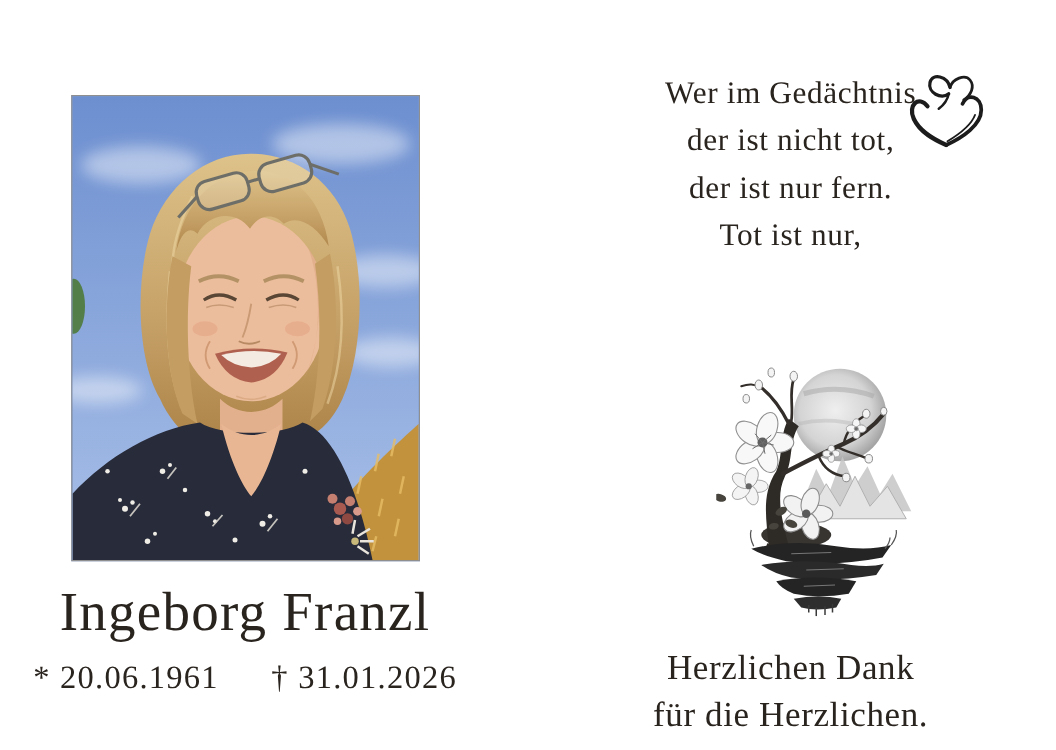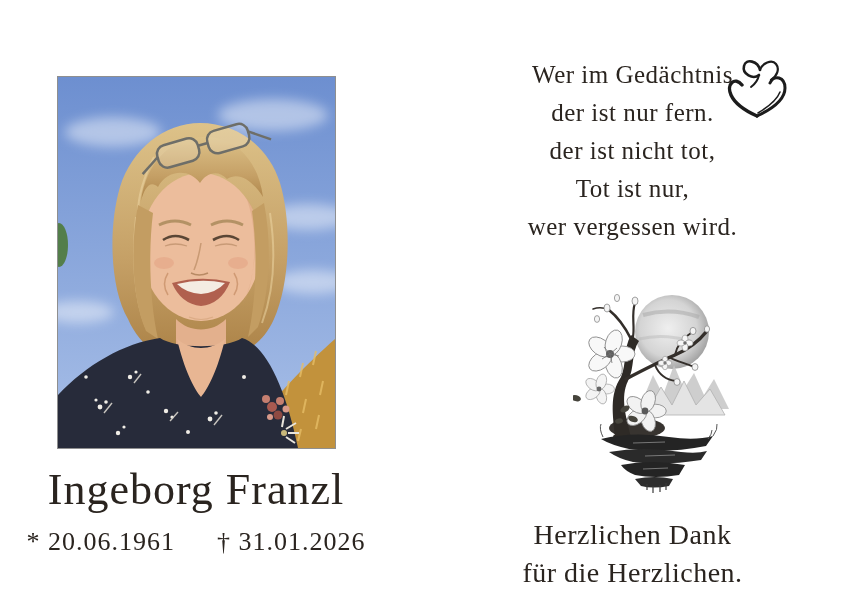--- a/index.html
+++ b/index.html
@@ -177,24 +177,23 @@
   </div>
 
   <div class="name papyrus">Ingeborg Franzl</div>
 
   <div class="dates papyrus">
     <span class="birth">* 20.06.1961</span><span>† 31.01.2026</span>
   </div>
 
   <div class="poem papyrus">
     <div>Wer im Gedächtnis</div>
+    <div>der ist nicht tot,</div>
     <div>der ist nur fern.</div>
-    <div>der ist nicht tot,</div>
     <div>Tot ist nur,</div>
-    <div>wer vergessen wird.</div>
   </div>
 
   <div class="heart">
     <svg width="66" height="64" viewBox="0 0 66 62">
       <g fill="none" stroke="#1c1c1c" stroke-linecap="round">
 
         <path d="M33,15 C31,6 19,3 17,11 C15,19 26,25 32,20" stroke-width="2.6"></path>
         <path d="M33,15 C35,8 45,4 49,9 C53,14 50,21 44,25" stroke-width="2.2"></path>
         <path d="M32,20 C31,25 28,29 24,32" stroke-width="2"></path>
 

